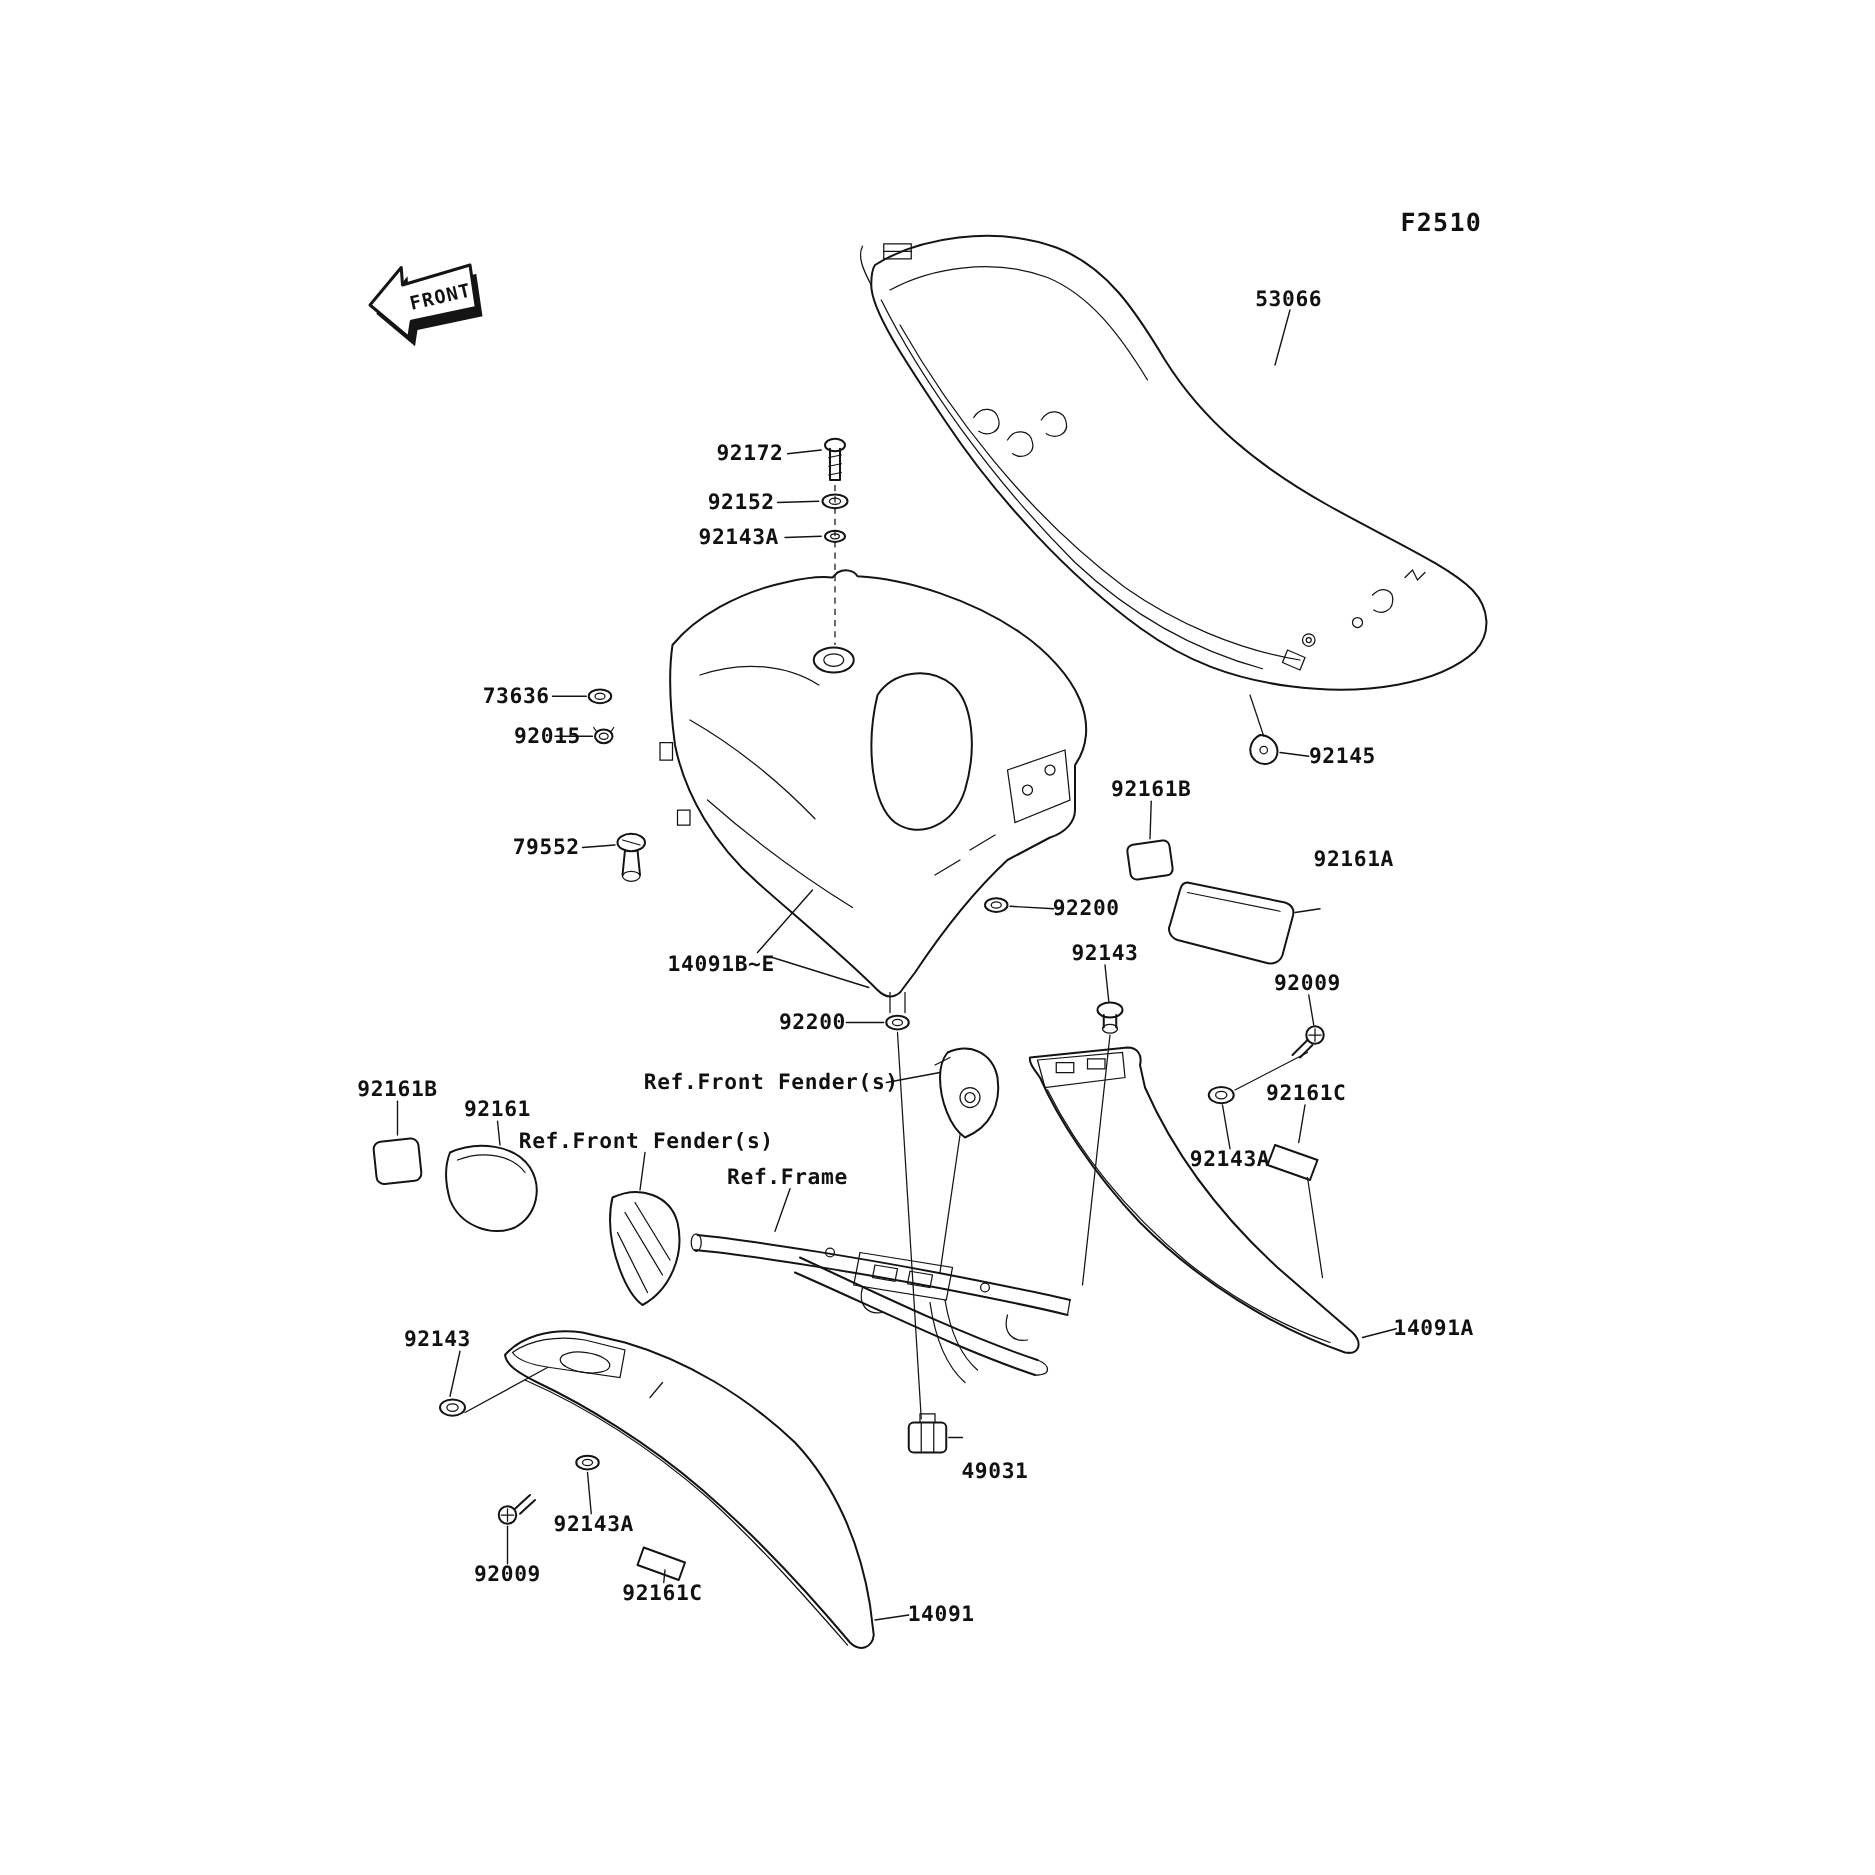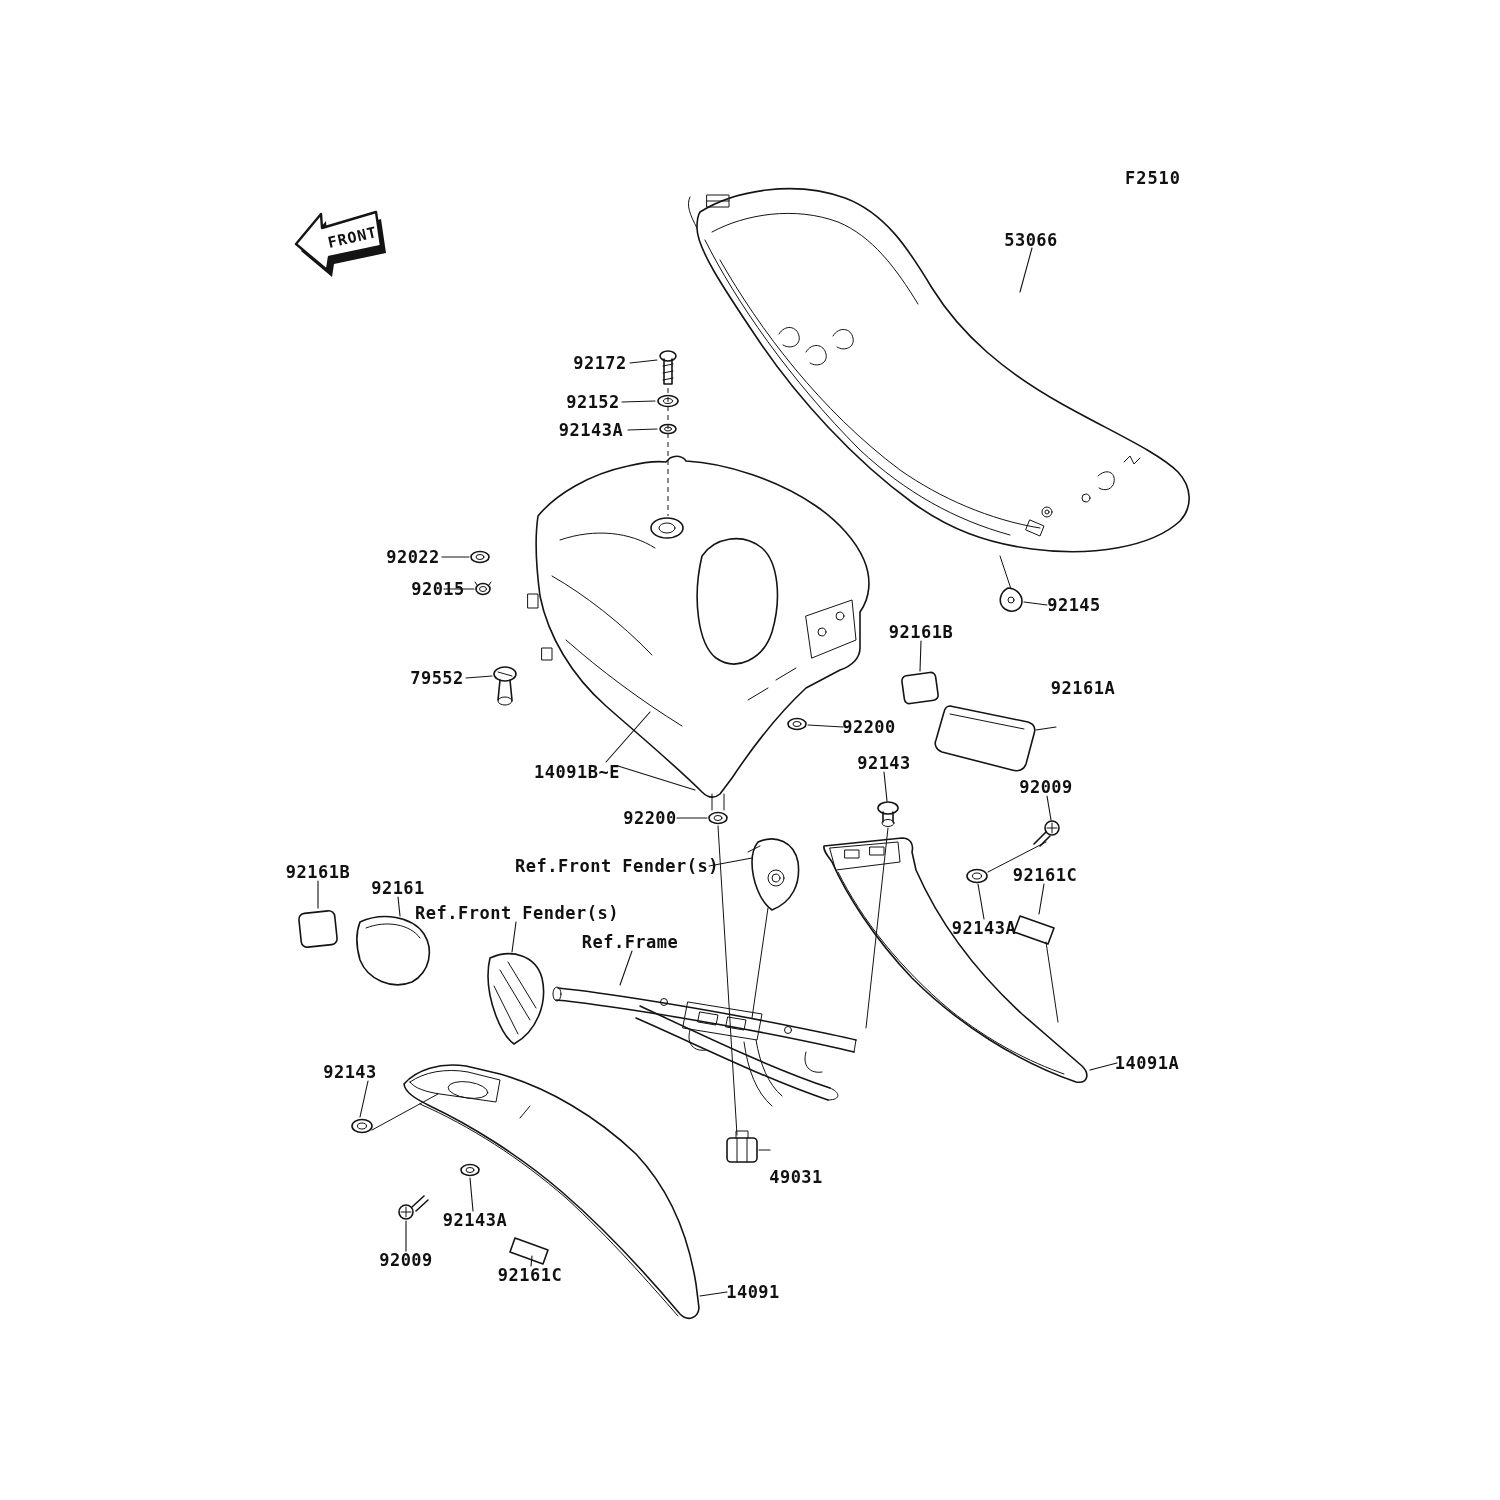--- a/index.html
+++ b/index.html
@@ -19,21 +19,21 @@
     font-size:17px;
     letter-spacing:0.5px;
     color:#111;
     white-space:nowrap;
   }
   .figure-code{
     position:absolute;
     left:1153px;top:178px;
     transform:translate(-50%,-50%);
     font-weight:bold;
-    font-size:17px;
+    font-size:20px;
     letter-spacing:1px;
     color:#111;
     z-index:5;
   }
   svg *{vector-effect:non-scaling-stroke;}
   .part{stroke:#141414;stroke-width:1.6;fill:none;stroke-linecap:round;stroke-linejoin:round;}
   .thin{stroke:#141414;stroke-width:1;fill:none;stroke-linecap:round;}
   .leader{stroke:#141414;stroke-width:1.1;fill:none;stroke-linecap:round;}
   .axis{stroke:#141414;stroke-width:1;fill:none;stroke-dasharray:5 4;}
   .solidblk{fill:#141414;stroke:none;}
@@ -280,21 +280,21 @@
       <path class="thin" d="M 1046 942 L 1058 1022"></path>
       <path class="thin" d="M 768 908 L 752 1018"></path>
     </g>
   </svg>
 
   <div class="labels">
       <div class="part-label" style="left: 1031px; top: 240px;">53066</div>
       <div class="part-label" style="left: 600px; top: 363px;">92172</div>
       <div class="part-label" style="left: 593px; top: 402px;">92152</div>
       <div class="part-label" style="left: 591px; top: 430px;">92143A</div>
-      <div class="part-label" style="left: 413px; top: 557px;">92022</div>
+      <div class="part-label" style="left: 413px; top: 557px;">73636</div>
       <div class="part-label" style="left: 438px; top: 589px;">92015</div>
       <div class="part-label" style="left: 437px; top: 678px;">79552</div>
       <div class="part-label" style="left: 577px; top: 772px; text-align: center;">14091B~E</div>
       <div class="part-label" style="left: 869px; top: 727px;">92200</div>
       <div class="part-label" style="left: 921px; top: 632px;">92161B</div>
       <div class="part-label" style="left: 1083px; top: 688px;">92161A</div>
       <div class="part-label" style="left: 1074px; top: 605px;">92145</div>
       <div class="part-label" style="left: 884px; top: 763px;">92143</div>
       <div class="part-label" style="left: 1046px; top: 787px;">92009</div>
       <div class="part-label" style="left: 1045px; top: 875px;">92161C</div>

